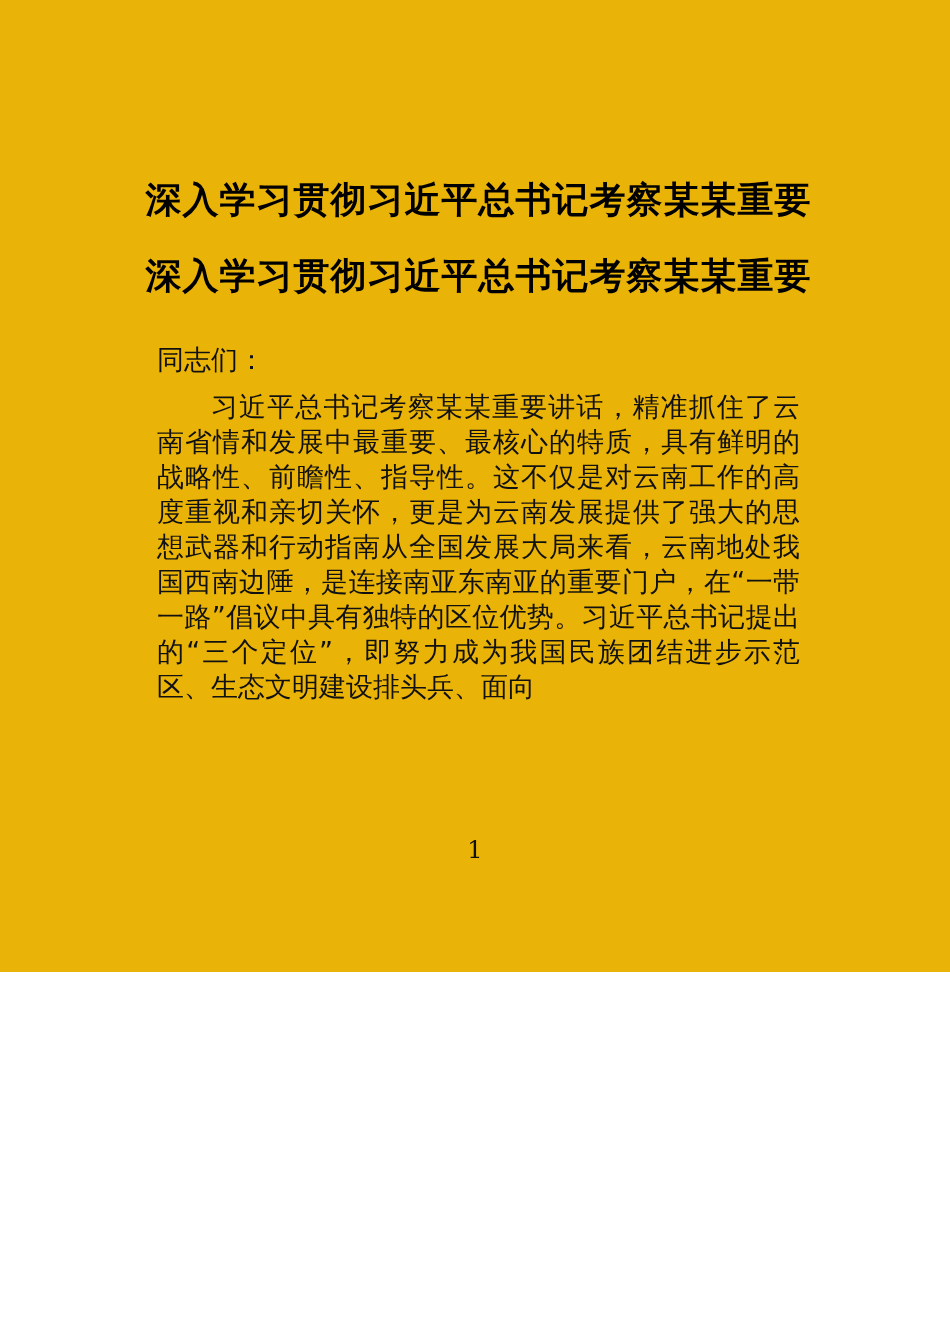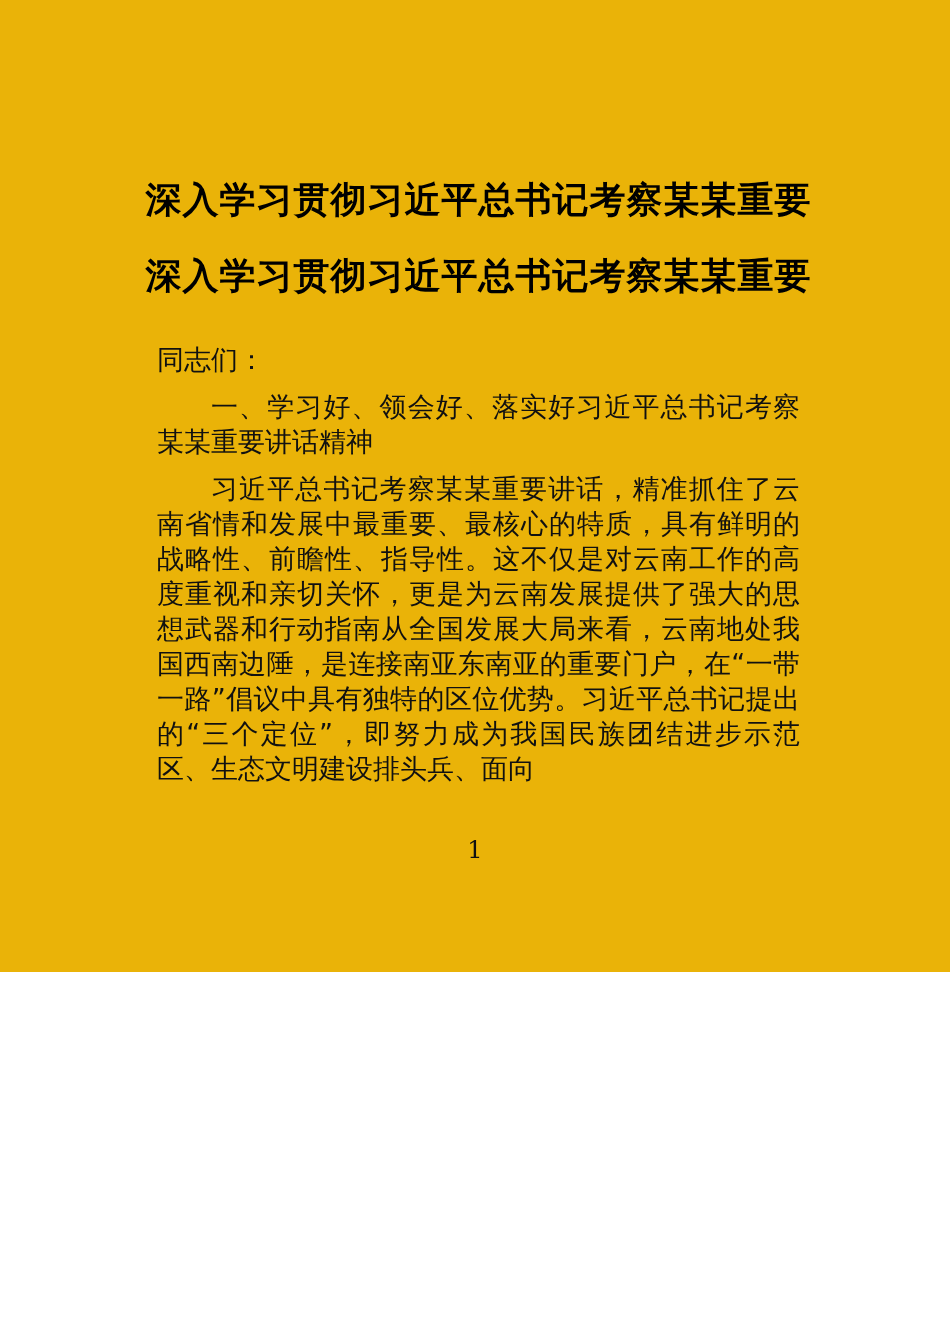--- a/index.html
+++ b/index.html
@@ -63,18 +63,17 @@
 <body>
 
 <div class="page">
   <div class="content">
     <div class="doc-title">
       <div>深入学习贯彻习近平总书记考察某某重要</div>
       <div>深入学习贯彻习近平总书记考察某某重要</div>
     </div>
     <div class="doc-body">
         <p>同志们：</p>
-        <p class="indent">一、学习好、领会好、落实好习近平总书记考察某某重要讲话精神</p>
         <p class="indent">习近平总书记考察某某重要讲话，精准抓住了云南省情和发展中最重要、最核心的特质，具有鲜明的战略性、前瞻性、指导性。这不仅是对云南工作的高度重视和亲切关怀，更是为云南发展提供了强大的思想武器和行动指南从全国发展大局来看，云南地处我国西南边陲，是连接南亚东南亚的重要门户，在“一带一路”倡议中具有独特的区位优势。习近平总书记提出的“三个定位”，即努力成为我国民族团结进步示范区、生态文明建设排头兵、面向</p>
       </div>
   </div>
   <div class="page-number">1</div>
 </div>
 
 </body></html>

